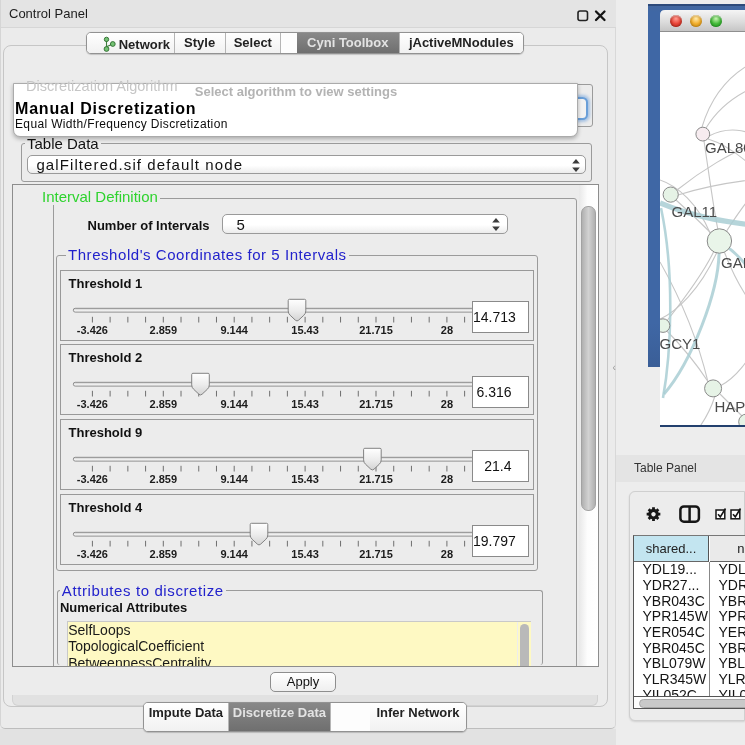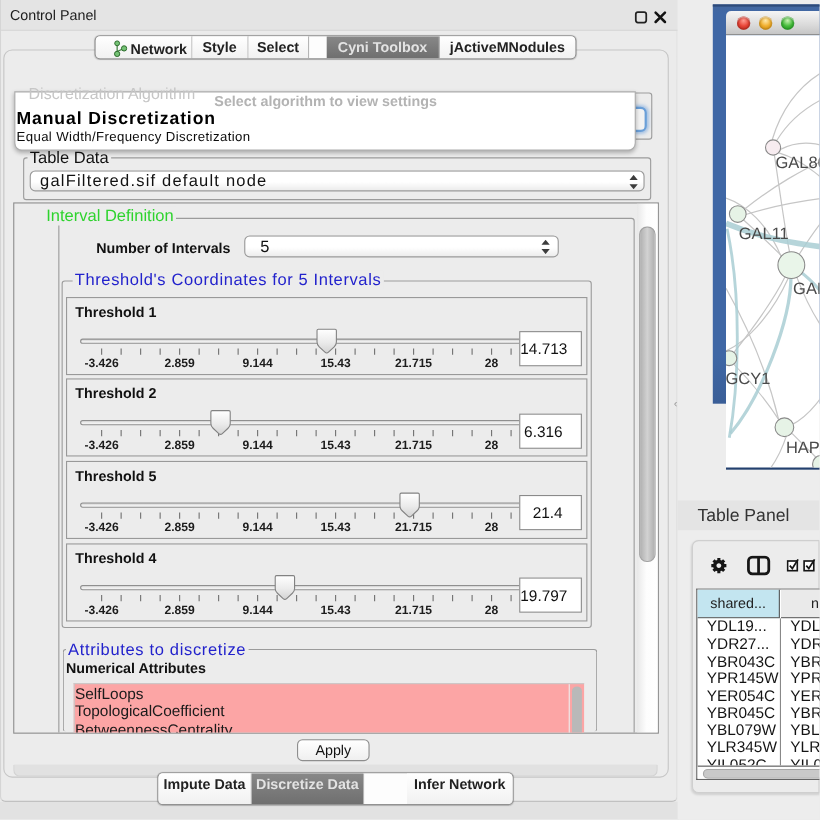--- a/index.html
+++ b/index.html
@@ -176,21 +176,21 @@
                 <text x="244.1" y="62.8" text-anchor="middle" font-size="11" font-weight="bold" fill="#1c1c1c">15.43</text>
                 <text x="315.0" y="62.8" text-anchor="middle" font-size="11" font-weight="bold" fill="#1c1c1c">21.715</text>
                 <text x="385.9" y="62.8" text-anchor="middle" font-size="11" font-weight="bold" fill="#1c1c1c">28</text>
     <g transform="translate(139.5,39.3)">
                   <path d="M -7.6,-11 L 7.6,-11 Q 8.8,-11 8.8,-9.8 L 8.8,0.6 Q 8.8,3.2 6.8,5 L 1.6,9.9 Q 0,11.4 -1.6,9.9 L -6.8,5 Q -8.8,3.2 -8.8,0.6 L -8.8,-9.8 Q -8.8,-11 -7.6,-11 Z" fill="url(#thg)" stroke="#828282" stroke-width="1"></path>
                 </g>
   </svg>
   <div class="vbox">6.316</div>
 </div>
 <div class="tpanel" style="top:418.9px">
-  <div class="tlabel">Threshold 5</div>
+  <div class="tlabel">Threshold 9</div>
   <svg width="474" height="71" style="position:absolute;left:0;top:0">
     <rect x="12.3" y="37.3" width="452.4" height="3.8" rx="1.9" fill="url(#trk)" stroke="#8f8f8f" stroke-width="1"></rect>
     <path d="M31.40,45.8V51.5 M49.12,45.8V51.5 M66.85,45.8V51.5 M84.58,45.8V51.5 M102.30,45.8V51.5 M120.03,45.8V51.5 M137.75,45.8V51.5 M155.48,45.8V51.5 M173.20,45.8V51.5 M190.93,45.8V51.5 M208.65,45.8V51.5 M226.38,45.8V51.5 M244.10,45.8V51.5 M261.82,45.8V51.5 M279.55,45.8V51.5 M297.27,45.8V51.5 M315.00,45.8V51.5 M332.73,45.8V51.5 M350.45,45.8V51.5 M368.18,45.8V51.5 M385.90,45.8V51.5 M403.62,45.8V51.5 M421.35,45.8V51.5 M439.07,45.8V51.5 M456.80,45.8V51.5" stroke="#6f6f6f" stroke-width="1"></path>
     <text x="31.4" y="62.8" text-anchor="middle" font-size="11" font-weight="bold" fill="#1c1c1c">-3.426</text>
                 <text x="102.3" y="62.8" text-anchor="middle" font-size="11" font-weight="bold" fill="#1c1c1c">2.859</text>
                 <text x="173.2" y="62.8" text-anchor="middle" font-size="11" font-weight="bold" fill="#1c1c1c">9.144</text>
                 <text x="244.1" y="62.8" text-anchor="middle" font-size="11" font-weight="bold" fill="#1c1c1c">15.43</text>
                 <text x="315.0" y="62.8" text-anchor="middle" font-size="11" font-weight="bold" fill="#1c1c1c">21.715</text>
                 <text x="385.9" y="62.8" text-anchor="middle" font-size="11" font-weight="bold" fill="#1c1c1c">28</text>
     <g transform="translate(311.4,39.3)">
@@ -215,21 +215,21 @@
                 </g>
   </svg>
   <div class="vbox">19.797</div>
 </div>
 
         </div>
 
         <div class="group" style="left:44px; top:405px; width:486.4px; height:75px; border-bottom:none;"></div>
         <div class="glabel blue" style="left:46.8px; top:396.5px; letter-spacing:0.6px;">Attributes to discretize</div>
         <div class="abs" style="left:46.9px; top:414.5px; font-size:13px; font-weight:bold; color:#111;">Numerical Attributes</div>
-        <div class="abs" style="left:53.7px; top:435.7px; width:464px; height:46px; background:#fca5a5; border-top:1px solid #c9c9c9; border-left:1px solid #c9c9c9;">
+        <div class="abs" style="left:53.7px; top:435.7px; width:464px; height:46px; background:#fef9c3; border-top:1px solid #c9c9c9; border-left:1px solid #c9c9c9;">
           <div style="position:absolute; left:0.5px; top:0.4px; font-size:14px; color:#1a1a1a;">SelfLoops</div>
           <div style="position:absolute; left:0.5px; top:16.8px; font-size:14px; color:#1a1a1a;">TopologicalCoefficient</div>
           <div style="position:absolute; left:0.5px; top:33.2px; font-size:14px; color:#1a1a1a;">BetweennessCentrality</div>
           <div style="position:absolute; left:449px; top:0; width:1px; height:46px; background:#ededed;"></div>
           <div style="position:absolute; left:452.3px; top:2.8px; width:9.5px; height:44px; background:#b9b9b9; border-radius:5px 5px 0 0;"></div>
         </div>
 
         <div class="abs" style="left:565.5px; top:0; width:19px; height:480.5px; background:linear-gradient(90deg,#e8e8e8,#fdfdfd 45%,#fff);"></div>
         <div class="abs" style="left:568px; top:21px; width:14.5px; height:305px; background:linear-gradient(90deg,#b0b0b0,#d2d2d2 50%,#b0b0b0); border:1px solid #a2a2a2; border-radius:7px;"></div>
       </div>
@@ -309,21 +309,21 @@
           <text x="11.5" y="185" font-size="15" fill="#4a4a4a">GAL11</text>
           <text x="61" y="235.5" font-size="15" fill="#4a4a4a">GAL4</text>
           <text x="-0.5" y="317" font-size="15" fill="#4a4a4a">GCY1</text>
           <text x="104.5" y="316.5" font-size="15" fill="#4a4a4a">H</text>
           <text x="54.5" y="380" font-size="15" fill="#4a4a4a">HAP2</text>
       </svg>
     </div>
   </div>
 
   <div class="abs" style="left:616px; top:455px; width:129px; height:27px; background:#e4e4e4;">
-    <span style="position:absolute; left:18px; top:6px; font-size:16px; color:#333;">Table Panel</span>
+    <span style="position:absolute; left:18px; top:6px; font-size:12px; color:#333;">Table Panel</span>
   </div>
 
   <div class="abs" style="left:629px; top:490.5px; width:116px; height:230.5px; background:#ececec;
        border:1px solid #cfcfcf; border-radius:6px 0 0 6px; box-shadow:0 1px 2px rgba(0,0,0,0.12);">
     <svg width="16" height="17" style="position:absolute; left:15.5px; top:14.5px;">
       <path d="M14.35,6.78 L14.35,9.62 L12.62,9.58 L12.10,10.84 L13.35,12.04 L11.34,14.05 L10.14,12.80 L8.88,13.32 L8.92,15.05 L6.08,15.05 L6.12,13.32 L4.86,12.80 L3.66,14.05 L1.65,12.04 L2.90,10.84 L2.38,9.58 L0.65,9.62 L0.65,6.78 L2.38,6.82 L2.90,5.56 L1.65,4.36 L3.66,2.35 L4.86,3.60 L6.12,3.08 L6.08,1.35 L8.92,1.35 L8.88,3.08 L10.14,3.60 L11.34,2.35 L13.35,4.36 L12.10,5.56 L12.62,6.82 Z M9.70,8.20 C9.70,6.98 8.72,6.00 7.50,6.00 C6.28,6.00 5.30,6.98 5.30,8.20 C5.30,9.42 6.28,10.40 7.50,10.40 C8.72,10.40 9.70,9.42 9.70,8.20 Z" fill="#161616" fill-rule="evenodd"></path>
     </svg>
     <svg width="22" height="19" style="position:absolute; left:48.5px; top:13.5px;">
       <rect x="1.4" y="1.4" width="18.5" height="15.3" rx="3.5" fill="none" stroke="#161616" stroke-width="2.5"></rect>
       <line x1="10.6" y1="1.5" x2="10.6" y2="16.5" stroke="#161616" stroke-width="2.5"></line>

